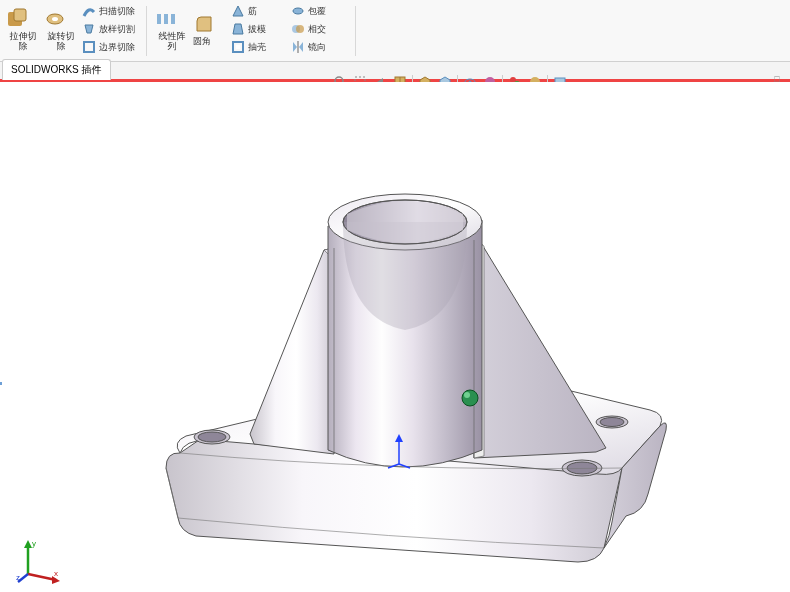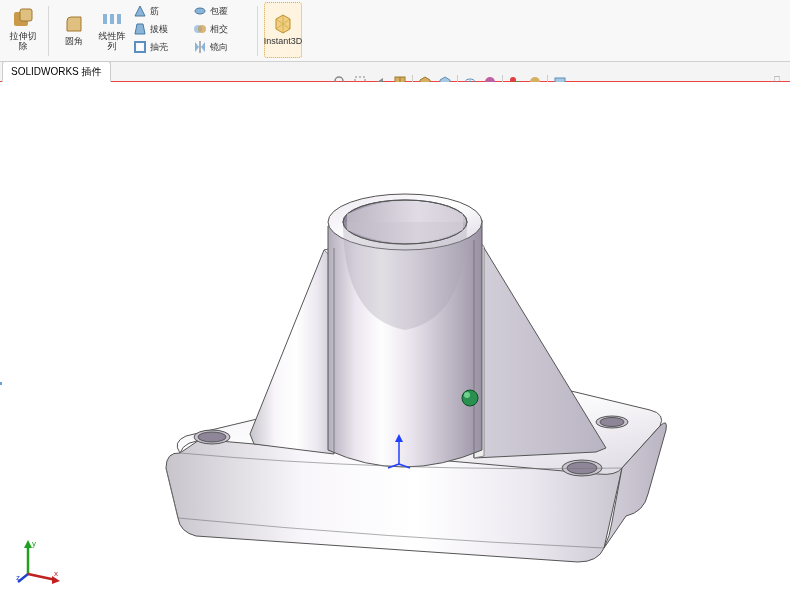--- a/index.html
+++ b/index.html
@@ -1,28 +1,28 @@
 <!DOCTYPE html>
 <html><head>
 <meta charset="utf-8">
 <style>
   * { box-sizing: border-box; margin: 0; padding: 0; }
   body { width: 790px; height: 592px; font-family: "Microsoft YaHei", Arial, sans-serif; font-size: 10px; background: #fff; overflow: hidden; position: relative; }
   
   .ribbon { display: flex; height: 62px; background: #f8f8f8; border-bottom: 1px solid #d0d0d0; padding: 2px 4px; }
   .ribbon-col { display: flex; flex-direction: column; }
-  .ribbon-btn-lg { display: flex; flex-direction: column; align-items: center; justify-content: center; width: 38px; height: 56px; cursor: pointer; border-radius: 3px; padding: 2px; }
+  .ribbon-btn-lg { display: flex; flex-direction: column; align-items: flex-start; justify-content: center; width: 38px; height: 56px; cursor: pointer; border-radius: 3px; padding: 2px; }
   .ribbon-btn-lg .ico { width: 22px; height: 22px; display: flex; align-items: center; justify-content: center; }
   .ribbon-btn-lg .lbl { font-size: 9px; text-align: center; line-height: 1.1; margin-top: 2px; color: #333; }
   .ribbon-btn-sm { display: flex; align-items: center; height: 18px; cursor: pointer; padding: 0 2px; border-radius: 2px; gap: 3px; min-width: 60px; }
   .ribbon-btn-sm .ico { width: 14px; height: 14px; display: flex; align-items: center; justify-content: center; }
   .ribbon-btn-sm .lbl { font-size: 9px; color: #333; }
   .sep { width: 1px; background: #d8d8d8; height: 50px; margin: 4px 6px; }
   
-  .tabbar { height: 20px; background: #f4f4f4; border-bottom: 1px solid #ef4444; display: flex; align-items: flex-end; padding-left: 2px; }
+  .tabbar { height: 20px; background: #f4f4f4; border-bottom: 3px solid #ef4444; display: flex; align-items: flex-end; padding-left: 2px; }
   .tab { font-size: 10px; padding: 3px 8px; background: #fff; border: 1px solid #ccc; border-bottom: none; border-radius: 3px 3px 0 0; position: relative; top: 1px; }
   
   .heads-up { position: absolute; top: 72px; left: 330px; display: flex; gap: 4px; align-items: center; background: transparent; padding: 2px; }
   .hu-btn { width: 16px; height: 16px; display: flex; align-items: center; justify-content: center; cursor: pointer; }
   .hu-sep { width: 1px; height: 14px; background: #ccc; }
   .hu-exp { position: absolute; top: 72px; right: 6px; width: 14px; height: 14px; display: flex; align-items: center; justify-content: center; cursor: pointer; font-size: 9px; color: #888; }
   
   .viewport { position: absolute; top: 82px; left: 0; right: 0; bottom: 0; background: #ffffff; overflow: hidden; }
   
   .triad { position: absolute; left: 14px; bottom: 8px; width: 48px; height: 48px; }
@@ -41,41 +41,77 @@
   <div class="ribbon-btn-lg">
     <span class="ico">
         <svg width="22" height="22">
           <rect x="2" y="4" width="14" height="14" rx="2" fill="#c99a4a"></rect>
           <rect x="8" y="1" width="12" height="12" rx="2" fill="#e0c080" stroke="#a07830"></rect>
         </svg>
       </span>
     <span class="lbl">拉伸切
 除</span>
   </div>
-  <div class="sep"></div>
-
   <div class="ribbon-btn-lg">
     <span class="ico">
         <svg width="22" height="22">
-          <path d="M4 18 L4 8 Q4 4 8 4 L18 4 L18 18 Z" fill="#e0c080" stroke="#a07830"></path>
+          <ellipse cx="11" cy="11" rx="8" ry="5" fill="#e0c080" stroke="#a07830"></ellipse>
+          <ellipse cx="11" cy="11" rx="3" ry="2" fill="#fff"></ellipse>
         </svg>
       </span>
-    <span class="lbl">圆角</span>
-  </div>
+    <span class="lbl">旋转切
+除</span>
+  </div>
+  <div class="ribbon-col">
+    <div class="ribbon-btn-sm">
+        <span class="ico">
+          <svg width="14" height="14">
+            <path d="M2 12 Q7 2 12 8" stroke="#5a8fbf" stroke-width="3" fill="none"></path>
+          </svg>
+        </span>
+        <span class="lbl">扫描切除</span>
+      </div>
+    <div class="ribbon-btn-sm">
+        <span class="ico">
+          <svg width="14" height="14">
+            <path d="M3 3 L11 3 L9 11 L5 11 Z" fill="#8ab4d8" stroke="#4a7aa0"></path>
+          </svg>
+        </span>
+        <span class="lbl">放样切割</span>
+      </div>
+    <div class="ribbon-btn-sm">
+        <span class="ico">
+          <svg width="14" height="14">
+            <rect x="2" y="2" width="10" height="10" fill="none" stroke="#5a8fbf" stroke-width="2"></rect>
+          </svg>
+        </span>
+        <span class="lbl">边界切除</span>
+      </div>
+  </div>
+  <div class="sep"></div>
+
   <div class="ribbon-btn-lg">
     <span class="ico">
         <svg width="22" height="22">
           <rect x="2" y="6" width="4" height="10" fill="#8ab4d8"></rect>
           <rect x="9" y="6" width="4" height="10" fill="#8ab4d8"></rect>
           <rect x="16" y="6" width="4" height="10" fill="#8ab4d8"></rect>
         </svg>
       </span>
     <span class="lbl">线性阵
 列</span>
   </div>
+  <div class="ribbon-btn-lg">
+    <span class="ico">
+        <svg width="22" height="22">
+          <path d="M4 18 L4 8 Q4 4 8 4 L18 4 L18 18 Z" fill="#e0c080" stroke="#a07830"></path>
+        </svg>
+      </span>
+    <span class="lbl">圆角</span>
+  </div>
   <div class="ribbon-col">
     <div class="ribbon-btn-sm">
         <span class="ico">
           <svg width="14" height="14">
             <path d="M2 12 L7 2 L12 12 Z" fill="#8ab4d8" stroke="#4a7aa0"></path>
           </svg>
         </span>
         <span class="lbl">筋</span>
       </div>
     <div class="ribbon-btn-sm">
@@ -120,29 +156,20 @@
             <path d="M2 2 L6 7 L2 12 Z" fill="#8ab4d8"></path>
             <path d="M12 2 L8 7 L12 12 Z" fill="#8ab4d8"></path>
             <line x1="7" y1="1" x2="7" y2="13" stroke="#666"></line>
           </svg>
         </span>
         <span class="lbl">镜向</span>
       </div>
   </div>
   <div class="sep"></div>
 
-  <div class="ribbon-btn-lg" style="background:#fff4e0;border:1px dotted #d6a84a;">
-    <span class="ico">
-        <svg width="22" height="22">
-          <path d="M11 2 L18 6 L18 16 L11 20 L4 16 L4 6 Z" fill="#f0d080" stroke="#c09030"></path>
-          <path d="M11 2 L11 20 M4 6 L18 16 M18 6 L4 16" stroke="#c09030" opacity="0.5"></path>
-        </svg>
-      </span>
-    <span class="lbl">Instant3D</span>
-  </div>
 </div>
 
 <div class="tabbar">
   <div class="tab">SOLIDWORKS 插件</div>
 </div>
 
 <div class="heads-up">
   <div class="hu-btn">
       <svg width="14" height="14">
         <circle cx="6" cy="6" r="4" fill="none" stroke="#888" stroke-width="1.5"></circle>

